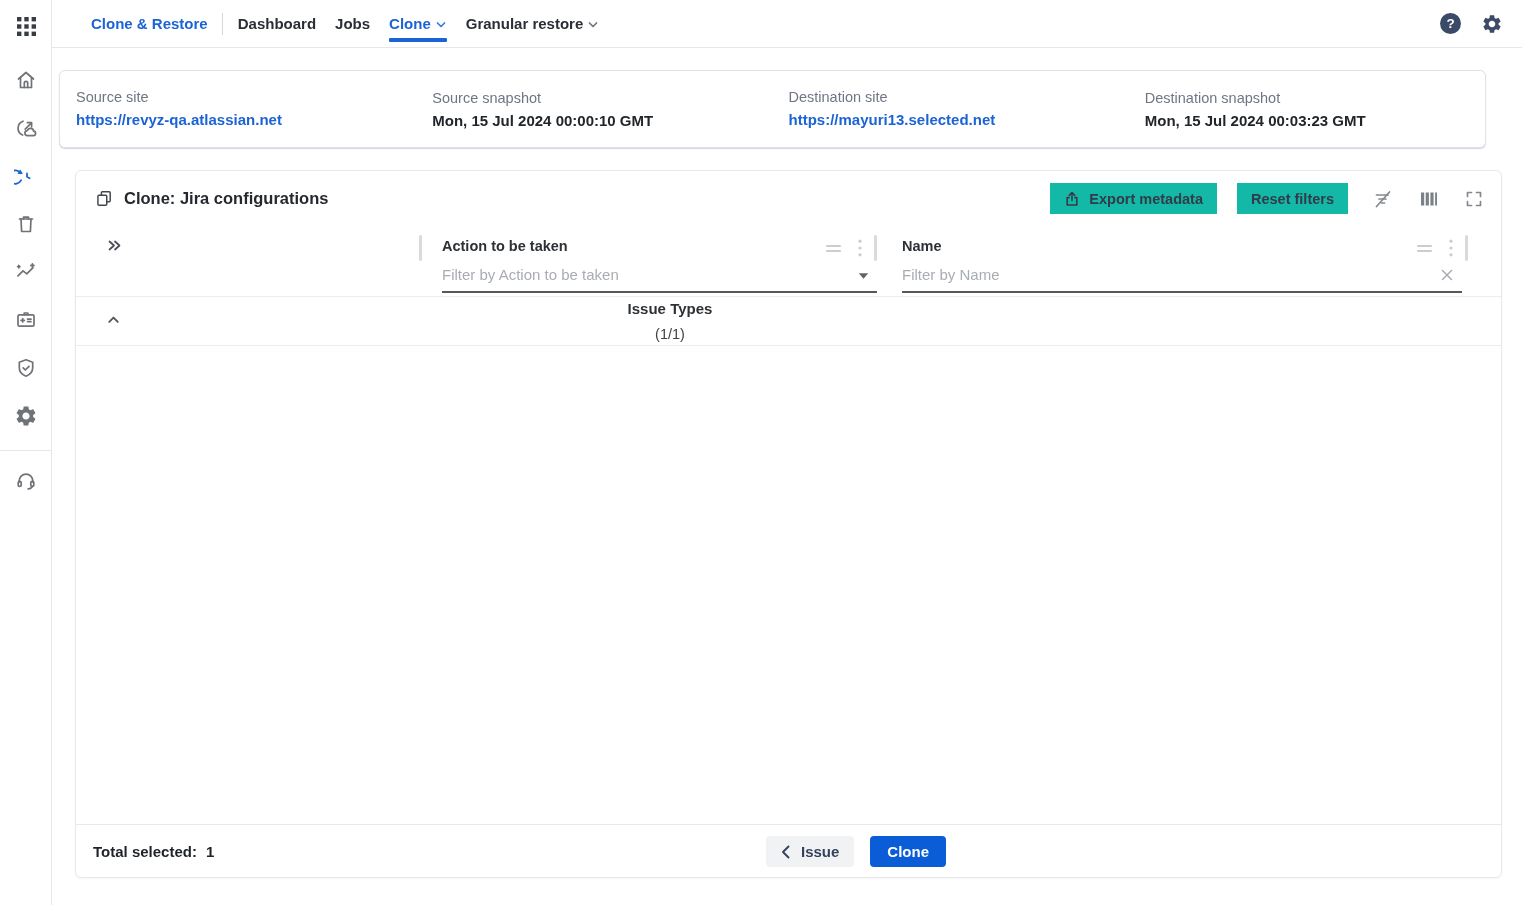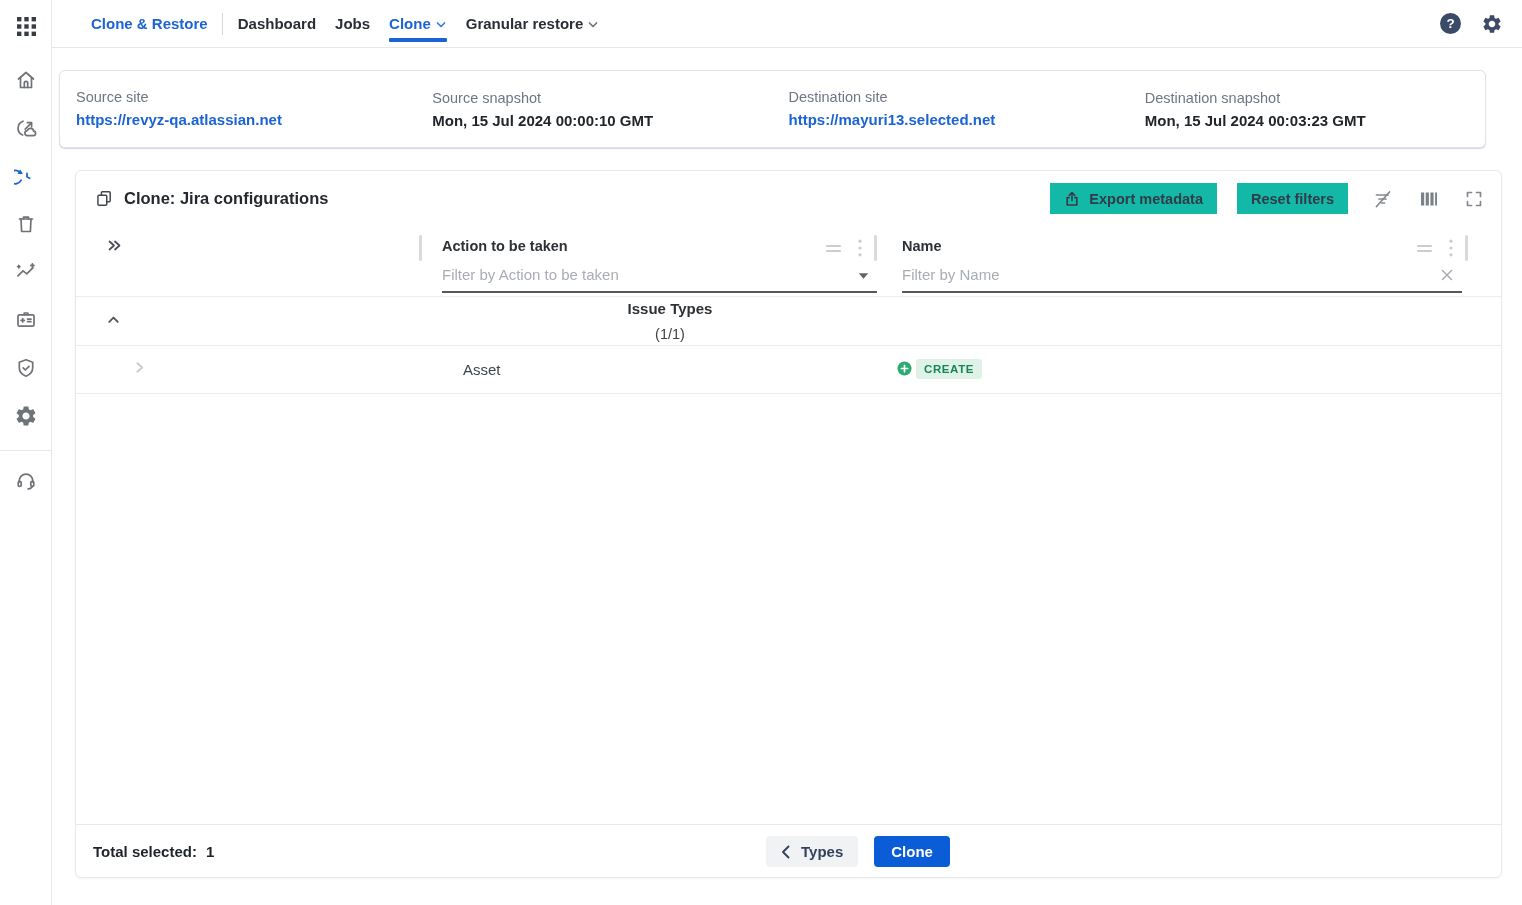--- a/index.html
+++ b/index.html
@@ -360,50 +360,30 @@
         </span>
       </div>
       <div class="group-cell">
         <span class="group-label" data-interactable="false">Issue Types</span>
         <span class="group-count" data-interactable="false">(1/1)</span>
       </div>
       <div></div>
         <div></div>
     </div>
 
-    <div class="data-row trow" data-interactable="false">
-      <div>
-        <span class="row-chevron" data-interactable="true" style="display:inline-block;">
-          <svg data-interactable="false" width="17" height="17" viewBox="0 0 16 16" fill="none" stroke="currentColor" stroke-width="1.8" stroke-linecap="round" stroke-linejoin="round">
-              <path d="M6 4 L10.5 8 L6 12"></path>
-            </svg>
-        </span>
-      </div>
-      <div class="cell-name" data-interactable="false">Asset</div>
-      <div class="cell-action" data-interactable="false">
-        <span class="create-badge" data-interactable="false">
-          <svg data-interactable="false" width="15" height="15" viewBox="0 0 15 15">
-            <circle cx="7.5" cy="7.5" r="7" fill="var(--create-icon)"></circle>
-            <path d="M7.5 4.3 V10.7 M4.3 7.5 H10.7" stroke="#fff" stroke-width="1.7" stroke-linecap="round"></path>
-          </svg>
-          <span class="badge-pill" data-interactable="false">CREATE</span>
-        </span>
-      </div>
-      <div></div>
-    </div>
 
     <div class="panel-footer" data-interactable="false">
       <span class="total-label" data-interactable="false">Total selected:</span>
       <span class="total-value" data-interactable="false">1</span>
       <div class="footer-buttons" data-interactable="false">
         <button class="back-btn" data-interactable="true">
           <svg data-interactable="false" width="9" height="14" viewBox="0 0 9 14" fill="none" stroke="currentColor" stroke-width="1.9" stroke-linecap="round" stroke-linejoin="round">
               <path d="M7.5 1.5 L2 7 L7.5 12.5"></path>
             </svg>
-          <span data-interactable="false">Types</span>
+          <span data-interactable="false">Issue</span>
         </button>
         <button class="clone-btn" data-interactable="true">
           <span data-interactable="false">Clone</span>
         </button>
       </div>
     </div>
 
   </section>
 </div>
 

